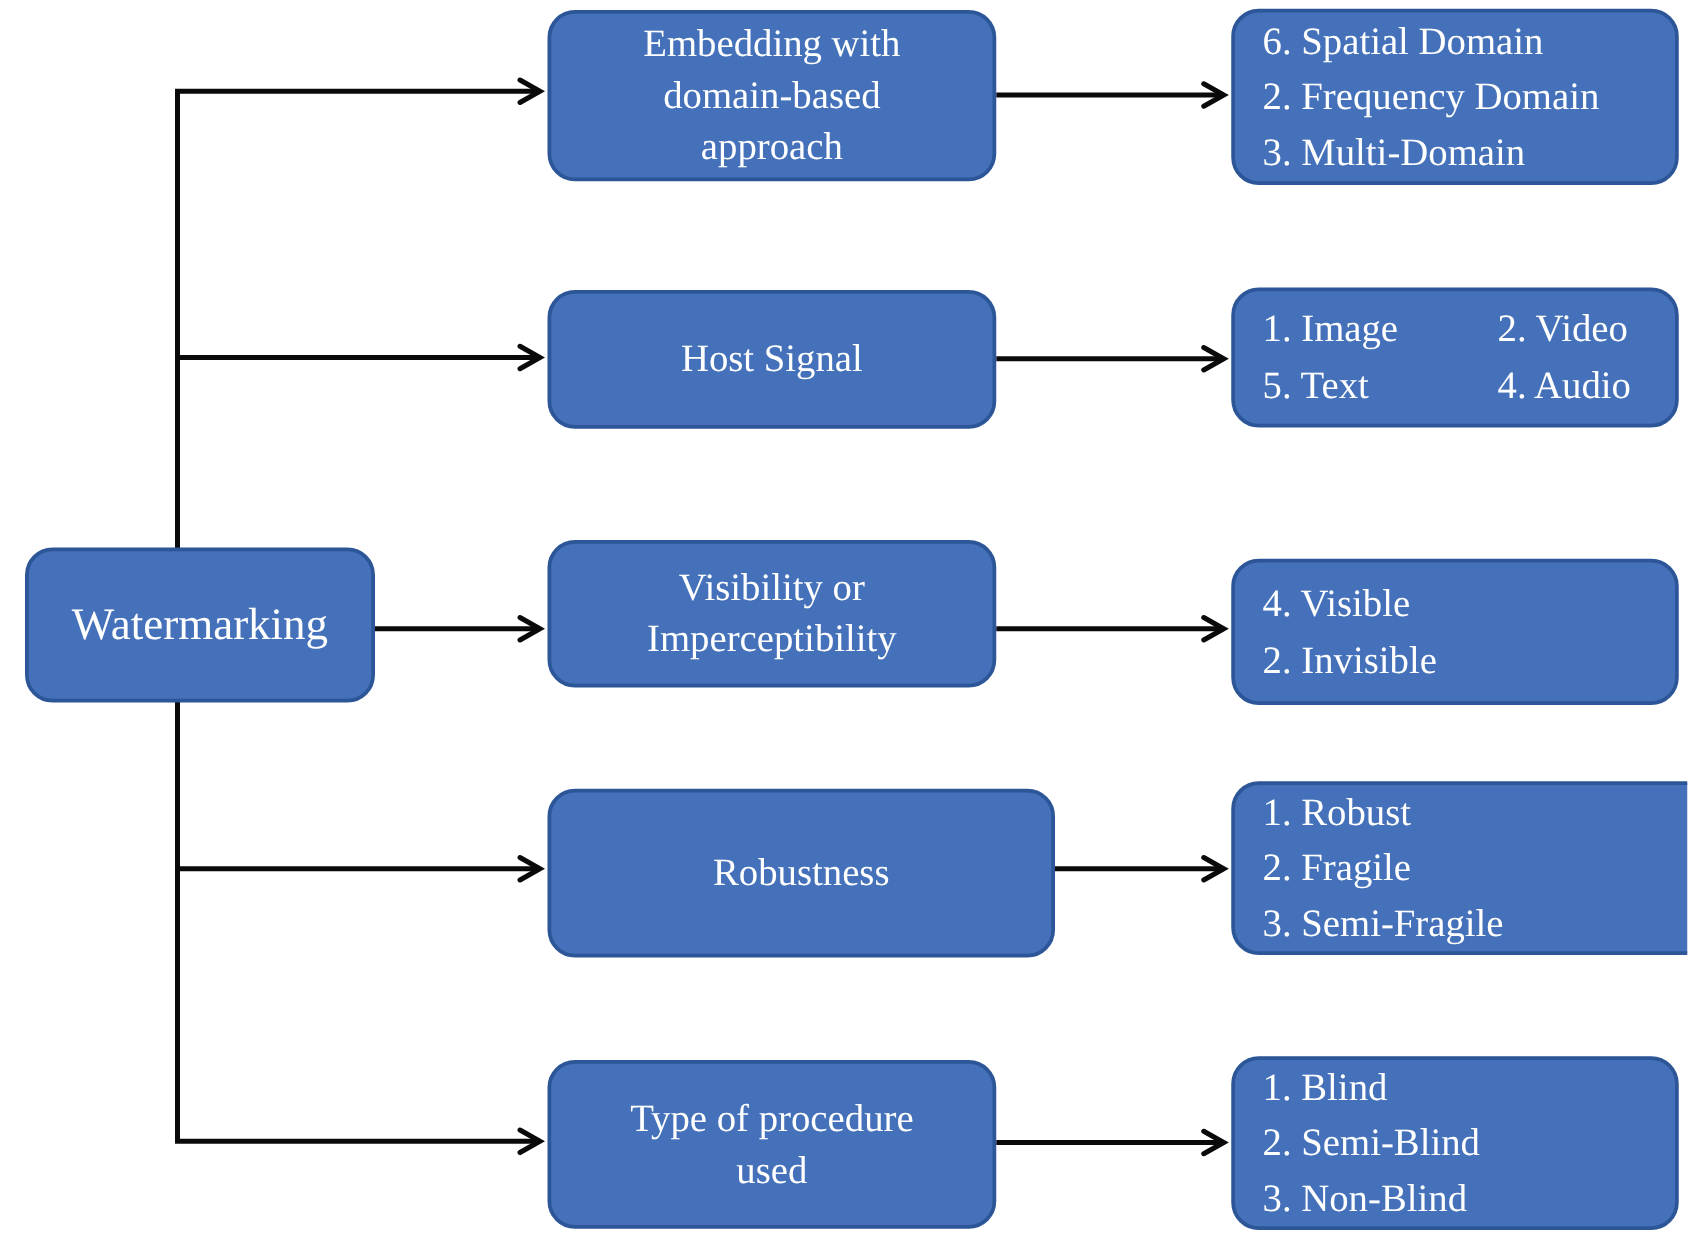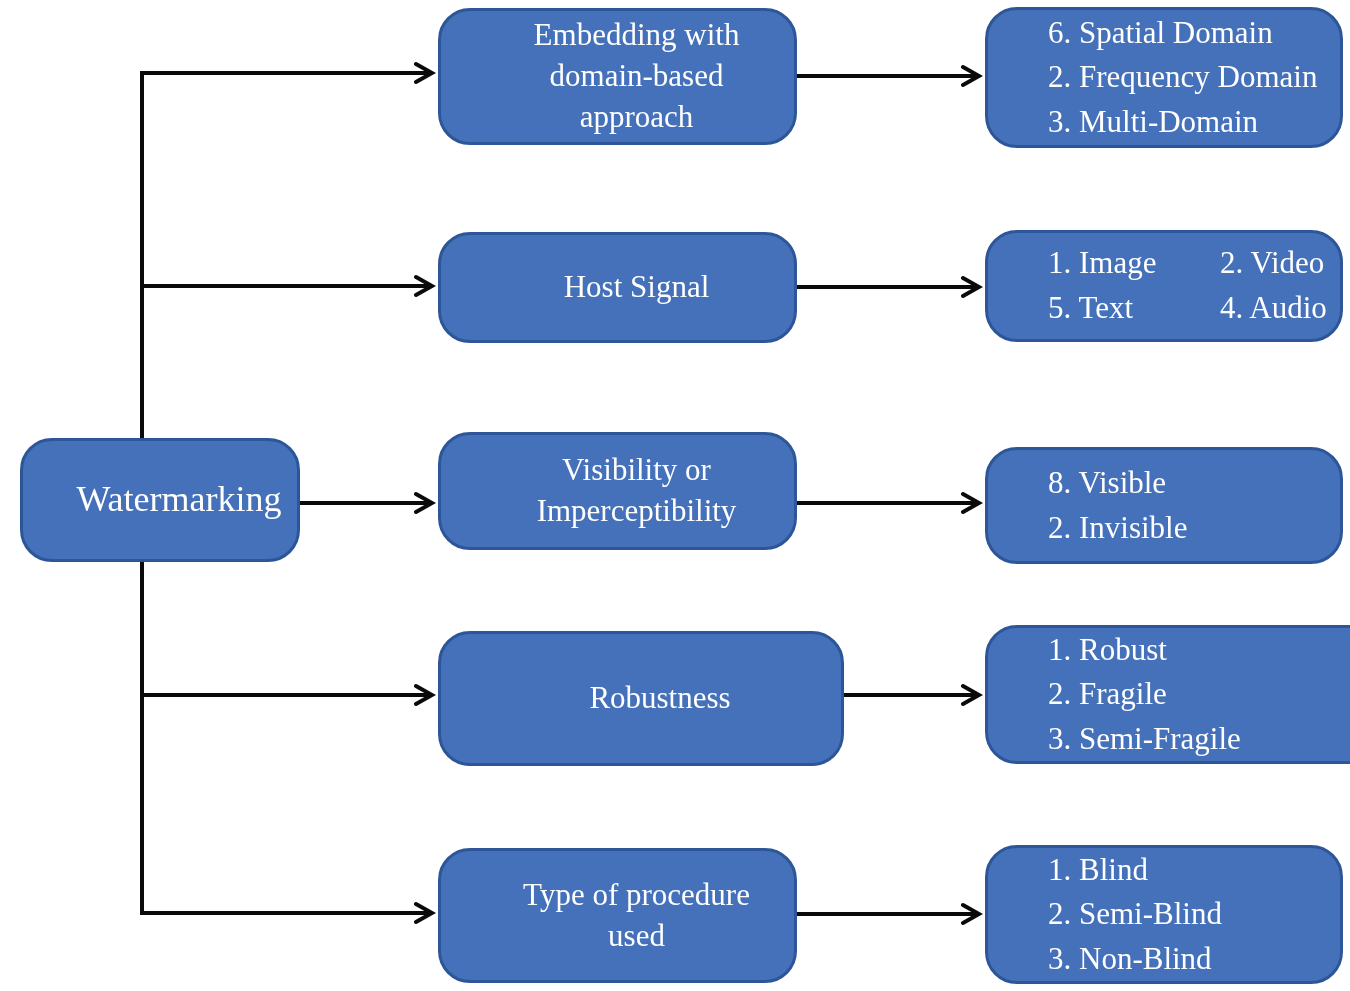--- a/index.html
+++ b/index.html
@@ -31,27 +31,26 @@
     stroke: var(--connector-color, #0a0a0a);
     stroke-width: 4;
     fill: none;
     stroke-linecap: round;
     stroke-linejoin: miter;
   }
   .box {
     position: absolute;
     background: var(--box-fill, #4471B9);
     border: 3px solid var(--box-border, #2C5698);
-    border-radius: 32px;
+    border-radius: 22px;
     box-sizing: border-box;
     color: var(--box-text, #ffffff);
     display: flex;
     align-items: center;
     justify-content: center;
-    padding-left: 38px;
   }
   .category-label, .root-label {
     white-space: pre-line;
     text-align: center;
     font-size: 31px;
     line-height: 1.32;
     padding: 0 24px;
   }
   .root-label {
     font-size: 36px;
@@ -62,21 +61,21 @@
   }
   .list-items {
     padding-left: 22px;
     font-size: 31px;
     line-height: 1.44;
   }
   .list-item { display: block; }
   .two-col {
     display: grid;
     grid-template-columns: 172px auto;
-    column-gap: 0px;
+    column-gap: 16px;
   }
   
   .root-box  { left: 20px;   top: 438px; width: 280px; height: 124px; }
   
   .mid-r1 { left: 438px; top: 8px;   width: 359px; height: 137px; }
   .mid-r2 { left: 438px; top: 232px; width: 359px; height: 111px; }
   .mid-r3 { left: 438px; top: 432px; width: 359px; height: 118px; }
   .mid-r4 { left: 438px; top: 631px; width: 406px; height: 135px; }
   .mid-r5 { left: 438px; top: 848px; width: 359px; height: 135px; }
   
@@ -141,21 +140,21 @@
       <span class="list-item">4. Audio</span>
     </span>
   </div>
 
   <div class="box mid-r3">
     <span class="category-label">Visibility  or
 Imperceptibility</span>
   </div>
   <div class="box list-box rt-r3">
     <span class="list-items">
-      <span class="list-item">8. Visible</span>
+      <span class="list-item">4. Visible</span>
       <span class="list-item">2. Invisible</span>
     </span>
   </div>
 
   <div class="box mid-r4">
     <span class="category-label">Robustness</span>
   </div>
   <div class="box list-box rt-r4">
     <span class="list-items">
       <span class="list-item">1. Robust</span>

